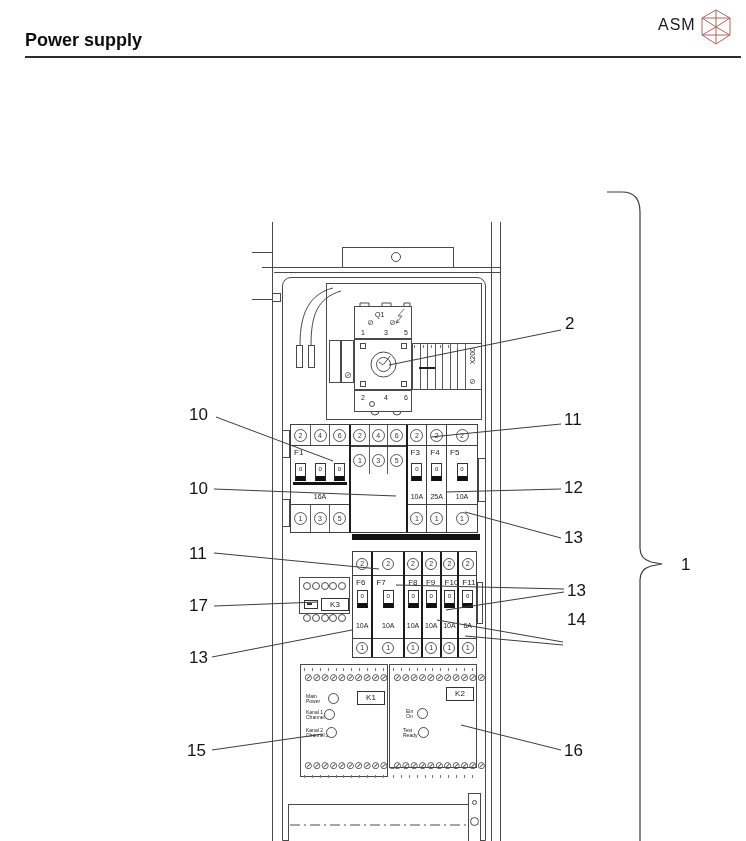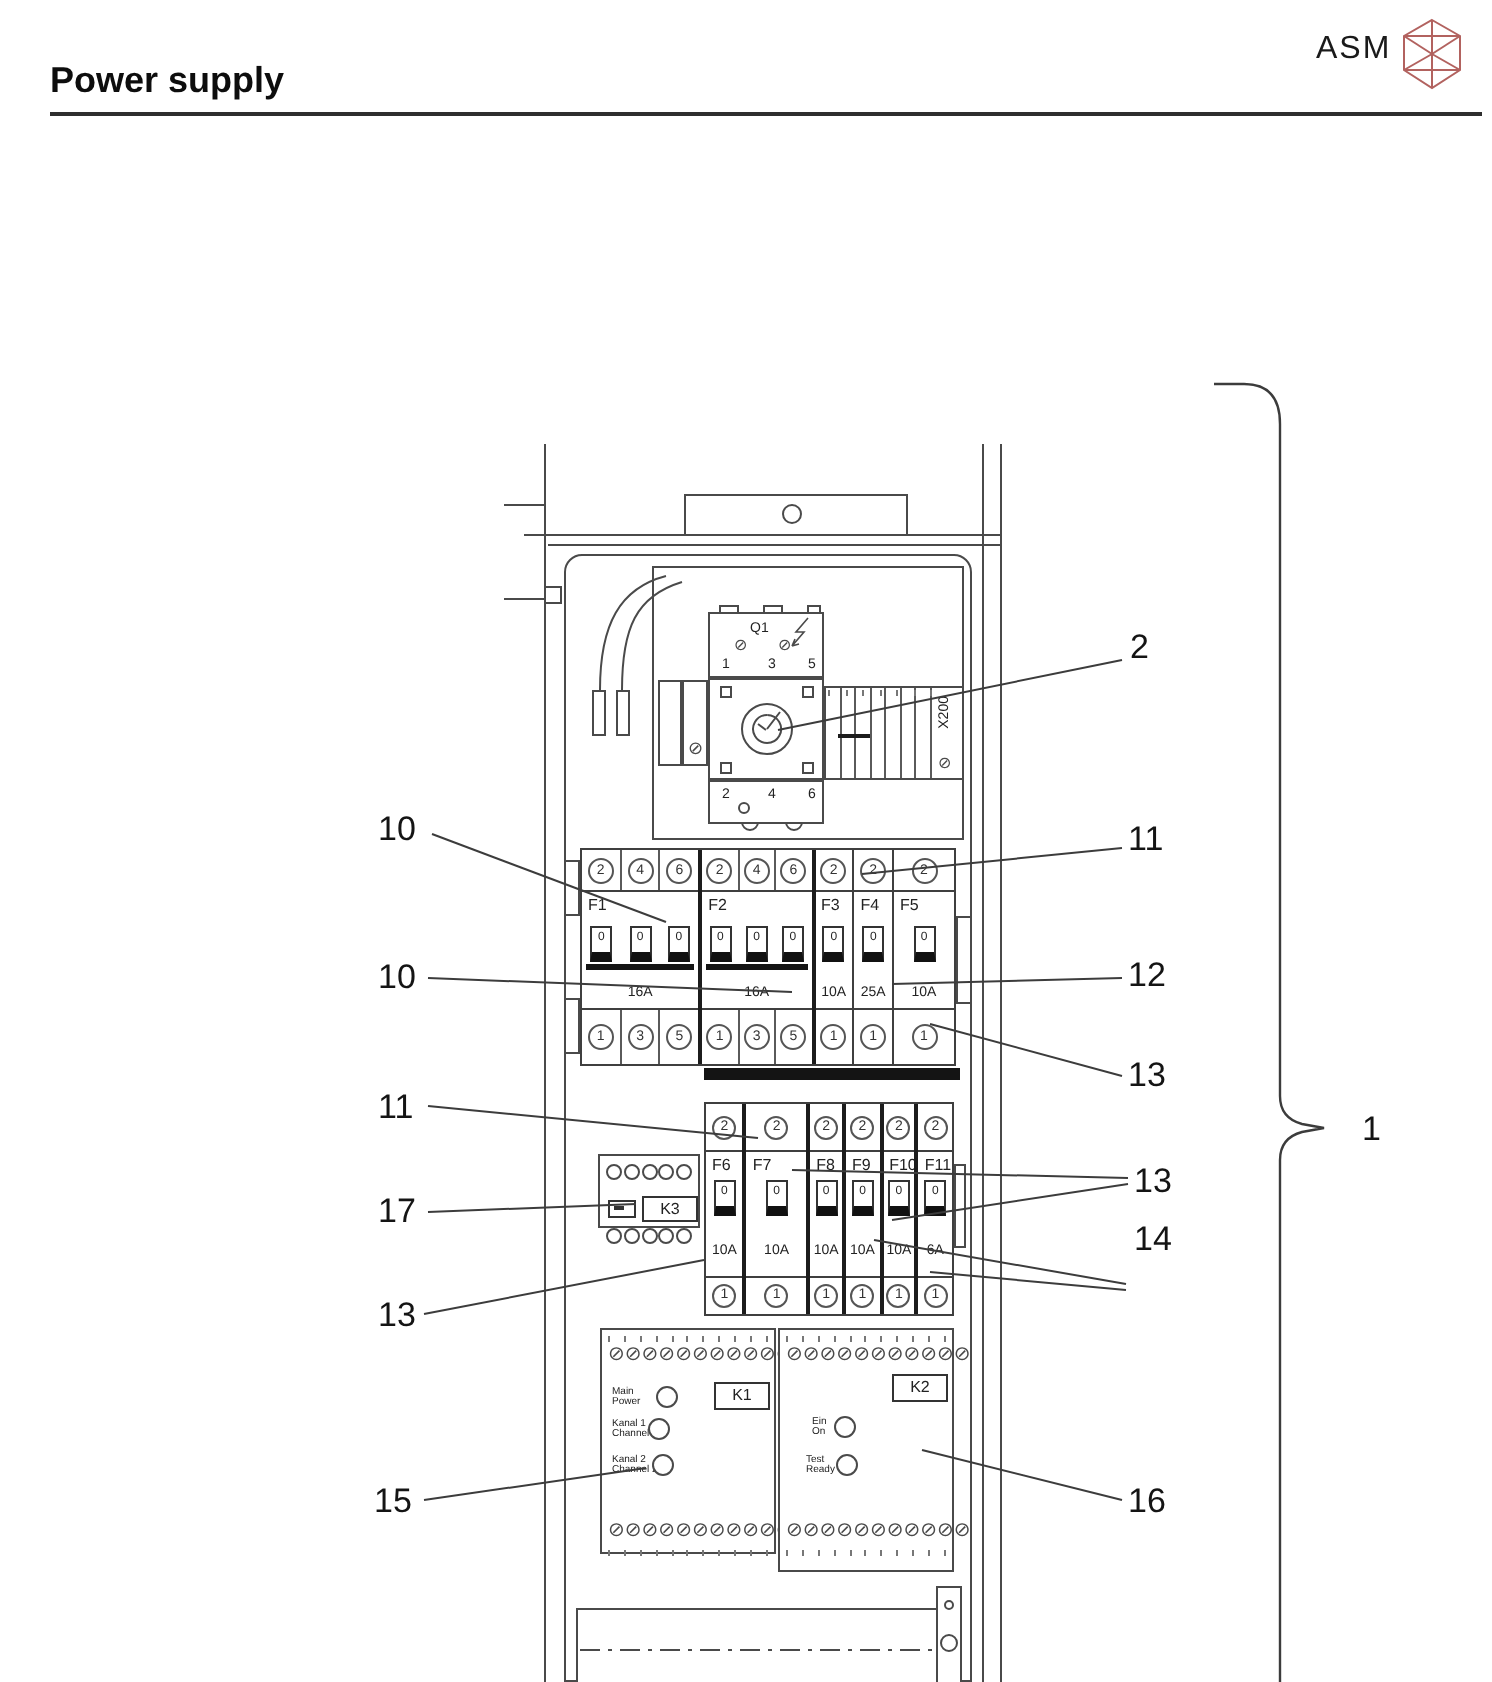--- a/index.html
+++ b/index.html
@@ -178,30 +178,20 @@
         <div class="fcell">
             <span class="tn">2</span>
           </div>
         <div class="fcell">
             <span class="tn">4</span>
           </div>
         <div class="fcell">
             <span class="tn">6</span>
           </div>
       </div>
-      <div class="fmid">
-        <span class="flabel">F2</span>
-        <div class="fswitches">
-          <div class="fsw">0</div>
-          <div class="fsw">0</div>
-          <div class="fsw">0</div>
-        </div>
-        <div class="fbar"></div>
-        <span class="frating">16A</span>
-      </div>
       <div class="fband bot" style="height:28px">
         <div class="fcell">
             <span class="tn">1</span>
           </div>
         <div class="fcell">
             <span class="tn">3</span>
           </div>
         <div class="fcell">
             <span class="tn">5</span>
           </div>
@@ -484,21 +474,21 @@
         <div class="tick"></div>
         <div class="tick"></div>
       <div class="tick"></div>
         <div class="tick"></div>
         <div class="tick"></div>
         <div class="tick"></div>
         <div class="tick"></div>
     </div>
   </div>
 
-  <div class="box" style="left:389px;top:664px;width:88px;height:122px;z-index:2">
+  <div class="box" style="left:389px;top:664px;width:88px;height:104px;z-index:2">
     <div class="krow" style="top:3px">
       <div class="tick"></div>
         <div class="tick"></div>
         <div class="tick"></div>
         <div class="tick"></div>
         <div class="tick"></div>
         <div class="tick"></div>
       <div class="tick"></div>
         <div class="tick"></div>
         <div class="tick"></div>

